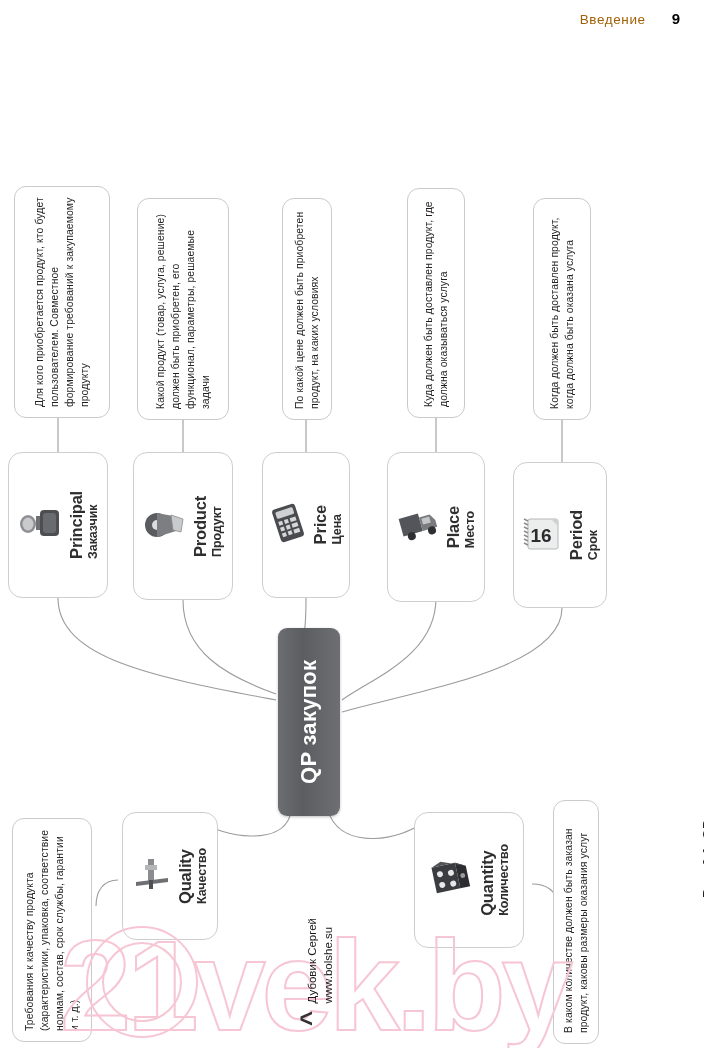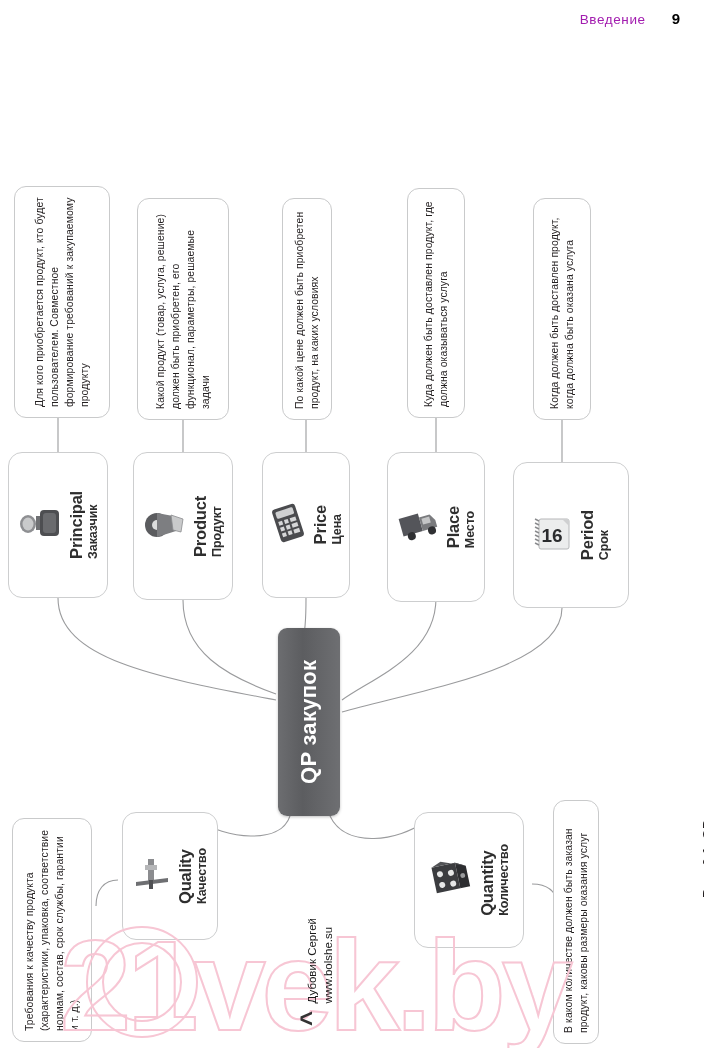--- a/index.html
+++ b/index.html
@@ -11,21 +11,21 @@
     position:relative;
     overflow:hidden;
   }
 
   
   .runhead {
     position:absolute; top:10px; right:24px;
     display:flex; align-items:baseline; gap:26px;
   }
   .runhead .rh-title {
-    font-size:13.5px; color:#a21caf; letter-spacing:.6px;
+    font-size:13.5px; color:#a16207; letter-spacing:.6px;
   }
   .runhead .rh-page {
     font-size:15px; font-weight:bold; color:#000;
   }
 
   
   .fig-caption {
     position:absolute;
     right:4px; top:598px;
     transform-origin:100% 0;
@@ -272,21 +272,21 @@
         </g>
       </svg>
     </span>
     <span class="labels">
       <span class="lab-en">Place</span>
       <span class="lab-ru">Место</span>
     </span>
   </div>
 </div>
 
-<div class="node" style="left:513px; top:462px; width:116px; height:146px;">
+<div class="node" style="left:513px; top:462px; width:94px; height:146px;">
   <div class="node-inner">
     <span class="ico">
       <svg width="42" height="38" viewBox="0 0 42 38">
         <rect x="7" y="5" width="30" height="30" rx="2" fill="#eceded" stroke="#b6b7b9" stroke-width="1"></rect>
         <path d="M30 5 L37 5 L37 12 Z" fill="#cfd0d1"></path>
         <g stroke="#8a8b8e" stroke-width="1.4">
           <path d="M7 7 L3 5"></path>
             <path d="M7 11 L3 9"></path>
             <path d="M7 15 L3 13"></path>
           <path d="M7 19 L3 17"></path>

